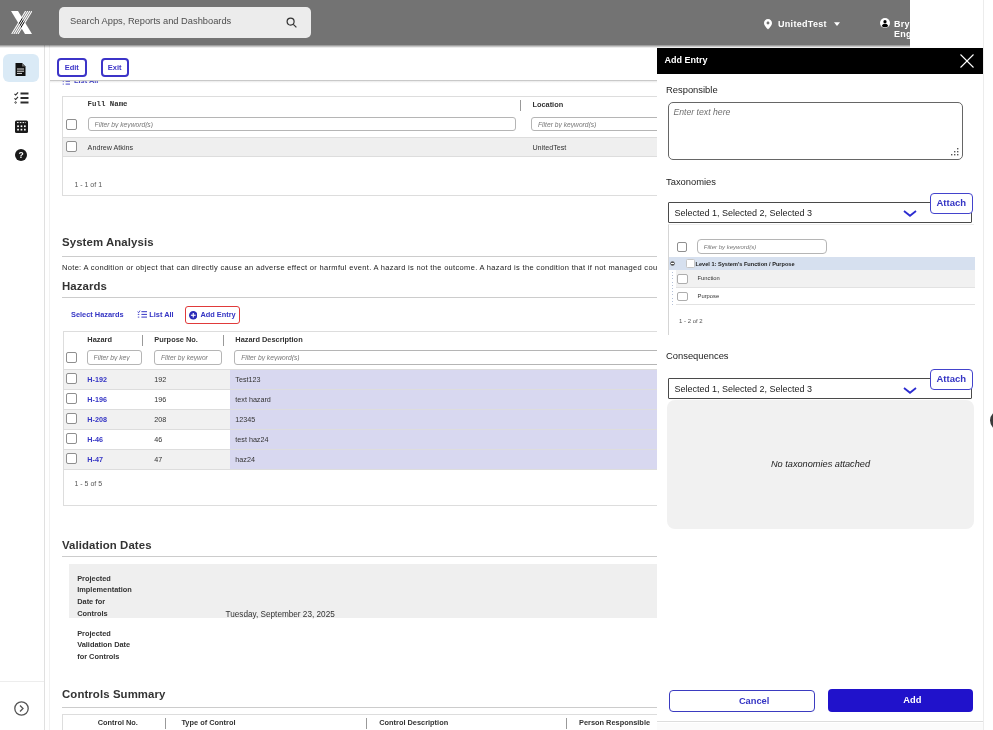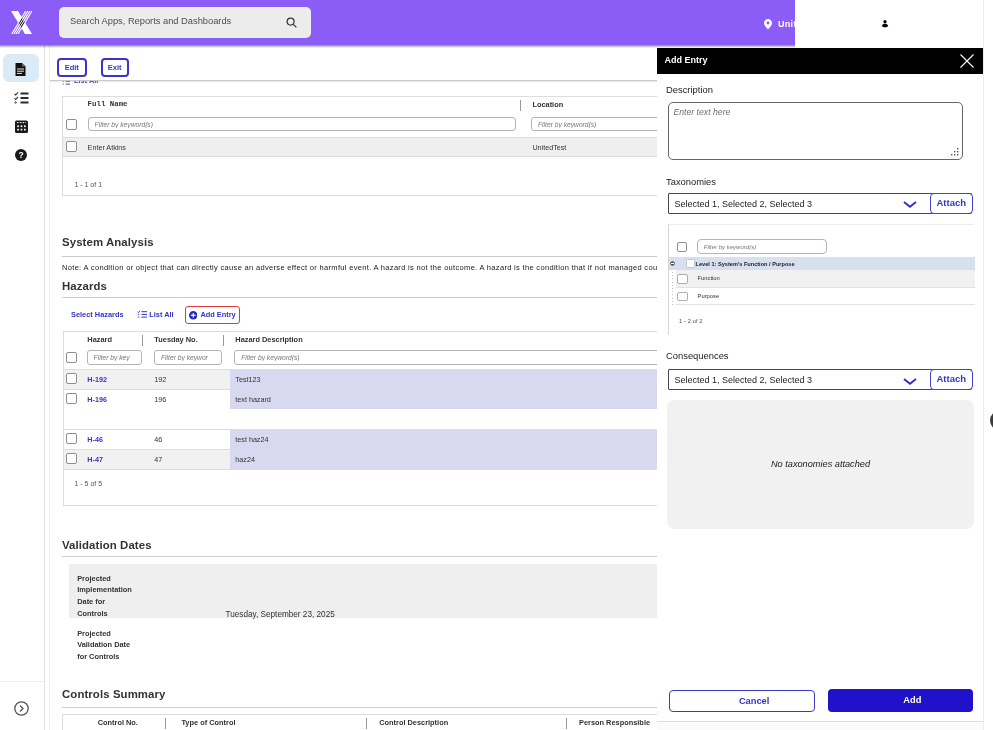--- a/index.html
+++ b/index.html
@@ -1,21 +1,21 @@
 <!DOCTYPE html>
 <html><head>
 <meta charset="utf-8">
 <style>
 * { margin:0; padding:0; box-sizing:border-box; }
 html,body { width:993px; height:730px; font-family:"Liberation Sans",sans-serif; background:#fff; }
 .page { position:relative; width:993px; height:730px; overflow:hidden; background:#fff; }
 .abs { position:absolute; }
 
 
-.topbar { position:absolute; left:0; top:0; width:795px; height:45px; background:#8b5cf6; z-index:5; }
+.topbar { position:absolute; left:0; top:0; width:910px; height:45px; background:#737373; z-index:5; }
 .topbar:after { content:""; position:absolute; left:0; top:45px; width:100%; height:3px;
   background:linear-gradient(rgba(0,0,0,.45), rgba(0,0,0,0)); }
 .search { position:absolute; left:59px; top:7px; width:252px; height:31px; background:#ececec; border-radius:5px; }
 .search span { position:absolute; left:11px; top:9px; font-size:9.3px; color:#4d4d4d; }
 .tb-right { position:absolute; font-size:9px; letter-spacing:0.3px; color:#fff; font-weight:bold; }
 
 
 .sidebar { position:absolute; left:0; top:45px; width:45px; height:685px; background:#fff; border-right:1px solid #e0e0e0; z-index:4; }
 .side2 { position:absolute; left:49px; top:45px; width:1px; height:685px; background:#f1f1f1; z-index:4; }
 .active-ic { position:absolute; left:3px; top:9px; width:36px; height:28px; background:#daeaf6; border-radius:6px; }
@@ -46,21 +46,21 @@
 .t2 { position:absolute; left:12.5px; top:285.7px; width:920.5px; height:175px; border:1px solid #ddd; border-right:none; }
 .hrow { position:absolute; left:0; width:920px; height:20px; border-top:1px solid #ddd; }
 .hz1 { position:absolute; left:0; top:0; width:166px; height:19px; }
 .hz2 { position:absolute; left:166px; top:0; right:0; height:19px; background:#d8d8f0; }
 
 
 .modal { position:absolute; left:657px; top:48px; width:326px; height:674px; background:#fff; z-index:10; border-bottom:1px solid #ddd; }
 .mhead { position:absolute; left:0; top:0; width:326px; height:25.5px; background:#000; }
 .mhead span { position:absolute; left:7.5px; top:7px; color:#fff; font-size:9px; font-weight:bold; }
 .mlabel { position:absolute; font-size:9.4px; color:#222; }
-.sel { position:absolute; left:11px; width:304px; height:21px; border:1px solid #4a4a4a; border-radius:1px; background:#fff; }
+.sel { position:absolute; left:11px; width:304px; height:21px; border:1px solid #4a4a4a; border-radius:1px; background:#fff;margin-top:9px; }
 .sel span { position:absolute; left:5.5px; top:5px; font-size:9px; color:#222; white-space:nowrap; }
 .attach { position:absolute; left:272.5px; width:43.5px; height:21px; border:1.2px solid #4343cc; border-radius:4px;
   color:#3434c4; font-size:9.5px; font-weight:bold; text-align:center; line-height:18px; background:#fff; }
 .gpanel { position:absolute; left:10px; width:307px; background:#f1f1f1;border-radius:8px; }
 .treerow { position:absolute; left:0; width:306.4px; }
 .mcb { position:absolute; width:10px; height:10px; background:#fff; border:1px solid #8f8f8f; border-radius:2px; }
 
 .bbtn { position:absolute; border-radius:4px; font-size:9.3px; font-weight:bold; text-align:center;padding-left:24px; }
 
 .scrollstrip { position:absolute; left:983px; top:0; width:10px; height:730px; background:#fff; border-left:1px solid #ececec; z-index:20; }
@@ -96,21 +96,21 @@
       <div class="tblhead abs" style="left:469.4px; top:3px;">Location</div>
       <div class="cb" style="left:2.9px; top:21.2px;"></div>
       <div class="filt" style="left:24.6px; top:19.3px; width:428.4px; height:14.5px;">
           <span>Filter by keyword(s)</span>
         </div>
       <div class="filt" style="left:468px; top:19.3px; width:430px; height:14.5px;">
           <span>Filter by keyword(s)</span>
         </div>
       <div class="abs" style="left:0; top:39.6px; width:920px; height:20px; background:#efefef; border-top:1px solid #ddd; border-bottom:1px solid #ddd;">
         <div class="cb" style="left:2.9px; top:3.5px;"></div>
-        <div class="cell abs" style="left:24.6px; top:5px;">Enter Atkins</div>
+        <div class="cell abs" style="left:24.6px; top:5px;">Andrew Atkins</div>
         <div class="cell abs" style="left:469.4px; top:5px;">UnitedTest</div>
       </div>
       <div class="pg abs" style="left:11.4px; top:83.5px;">1 - 1 of 1</div>
     </div>
 
     <h2 class="abs" style="left:12px; top:191px;">System Analysis</h2>
     <div class="hr" style="left:12px; top:210.5px; width:913px;"></div>
     <div class="abs" style="left:12px; top:217.5px; width:920px; overflow:hidden; font-size:7.5px; letter-spacing:0.32px; color:#222; white-space:nowrap;">Note: A condition or object that can directly cause an adverse effect or harmful event. A hazard is not the outcome. A hazard is the condition that if not managed could lead to an adverse outcome.</div>
     <h2 class="abs" style="left:12px; top:234.5px;">Hazards</h2>
     <div class="hr" style="left:12px; top:252px; width:913px;"></div>
@@ -131,21 +131,21 @@
     <svg class="abs" style="left:138.6px; top:266px;" width="8.5" height="8.5" viewBox="0 0 9 9">
       <circle cx="4.5" cy="4.5" r="4.5" fill="#2a2ab8"></circle>
       <line x1="4.5" y1="2" x2="4.5" y2="7" stroke="#fff" stroke-width="1.2"></line>
       <line x1="2" y1="4.5" x2="7" y2="4.5" stroke="#fff" stroke-width="1.2"></line>
     </svg>
     <div class="blulink abs" style="left:150.4px; top:264.5px;">Add Entry</div>
 
     <div class="t2">
       <div class="tblhead abs" style="left:23.8px; top:3px;">Hazard</div>
       <div class="sep" style="left:78.3px; top:3px;"></div>
-      <div class="tblhead abs" style="left:90.8px; top:3px;">Tuesday No.</div>
+      <div class="tblhead abs" style="left:90.8px; top:3px;">Purpose No.</div>
       <div class="sep" style="left:159.3px; top:3px;"></div>
       <div class="tblhead abs" style="left:171.8px; top:3px;">Hazard Description</div>
       <div class="cb" style="left:2.4px; top:20px;"></div>
       <div class="filt" style="left:23.1px; top:18.8px; width:55.6px; height:14.5px;">
           <span>Filter by key</span>
         </div>
       <div class="filt" style="left:90.5px; top:18.8px; width:68px; height:14.5px;">
           <span>Filter by keywor</span>
         </div>
       <div class="filt" style="left:170.7px; top:18.8px; width:730px; height:14.5px;">
@@ -160,20 +160,28 @@
         <div class="cell abs" style="left:90.8px; top:5px;">192</div>
         <div class="cell abs" style="left:171.8px; top:5px;">Test123</div>
       </div>
       <div class="hrow" style="top:57.3px;">
         <div class="hz1" style="background:#fff;"></div>
           <div class="hz2"></div>
         <div class="cb" style="left:2.4px; top:3.5px;"></div>
         <div class="cell abs" style="left:23.8px; top:5px; color:#3434c4; font-weight:bold;">H-196</div>
         <div class="cell abs" style="left:90.8px; top:5px;">196</div>
         <div class="cell abs" style="left:171.8px; top:5px;">text hazard</div>
+      </div>
+      <div class="hrow" style="top:77.3px;">
+        <div class="hz1" style="background:#f1f1f1;"></div>
+          <div class="hz2"></div>
+        <div class="cb" style="left:2.4px; top:3.5px;"></div>
+        <div class="cell abs" style="left:23.8px; top:5px; color:#3434c4; font-weight:bold;">H-208</div>
+        <div class="cell abs" style="left:90.8px; top:5px;">208</div>
+        <div class="cell abs" style="left:171.8px; top:5px;">12345</div>
       </div>
       <div class="hrow" style="top:97.3px;">
         <div class="hz1" style="background:#fff;"></div>
           <div class="hz2"></div>
         <div class="cb" style="left:2.4px; top:3.5px;"></div>
         <div class="cell abs" style="left:23.8px; top:5px; color:#3434c4; font-weight:bold;">H-46</div>
         <div class="cell abs" style="left:90.8px; top:5px;">46</div>
         <div class="cell abs" style="left:171.8px; top:5px;">test haz24</div>
       </div>
       <div class="hrow" style="top:117.3px;">
@@ -303,21 +311,21 @@
   </div>
 
   <div class="modal">
     <div class="mhead">
       <span>Add Entry</span>
       <svg class="abs" style="left:303px; top:6px;" width="14" height="14" viewBox="0 0 14 14">
         <line x1="0.5" y1="0.5" x2="13.5" y2="13.5" stroke="#fff" stroke-width="1.1"></line>
         <line x1="13.5" y1="0.5" x2="0.5" y2="13.5" stroke="#fff" stroke-width="1.1"></line>
       </svg>
     </div>
-    <div class="mlabel" style="left:9px; top:35.5px;">Description</div>
+    <div class="mlabel" style="left:9px; top:35.5px;">Responsible</div>
     <div class="abs" style="left:10.9px; top:53.8px; width:295px; height:58px; border:1px solid #666; border-radius:5px;">
       <span style="position:absolute; left:4.5px; top:4px; font-size:8.7px; font-style:italic; color:#707070;">Enter text here</span>
       <svg style="position:absolute; right:3px; bottom:3px;" width="8" height="8" viewBox="0 0 8 8">
         <g fill="#555">
           <rect x="6" y="0" width="1.4" height="1.4"></rect>
           <rect x="6" y="3" width="1.4" height="1.4"></rect>
             <rect x="3" y="3" width="1.4" height="1.4"></rect>
           <rect x="6" y="6" width="1.4" height="1.4"></rect>
             <rect x="3" y="6" width="1.4" height="1.4"></rect>
             <rect x="0" y="6" width="1.4" height="1.4"></rect>

